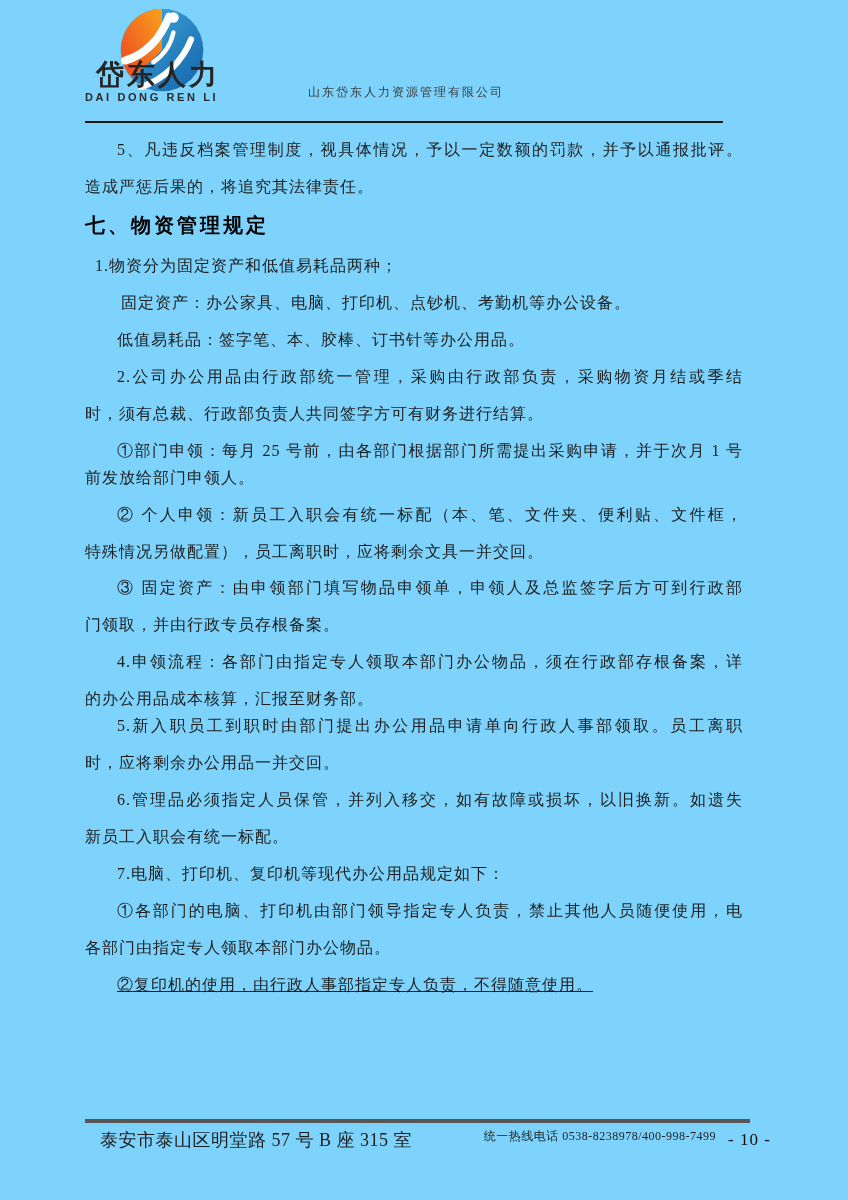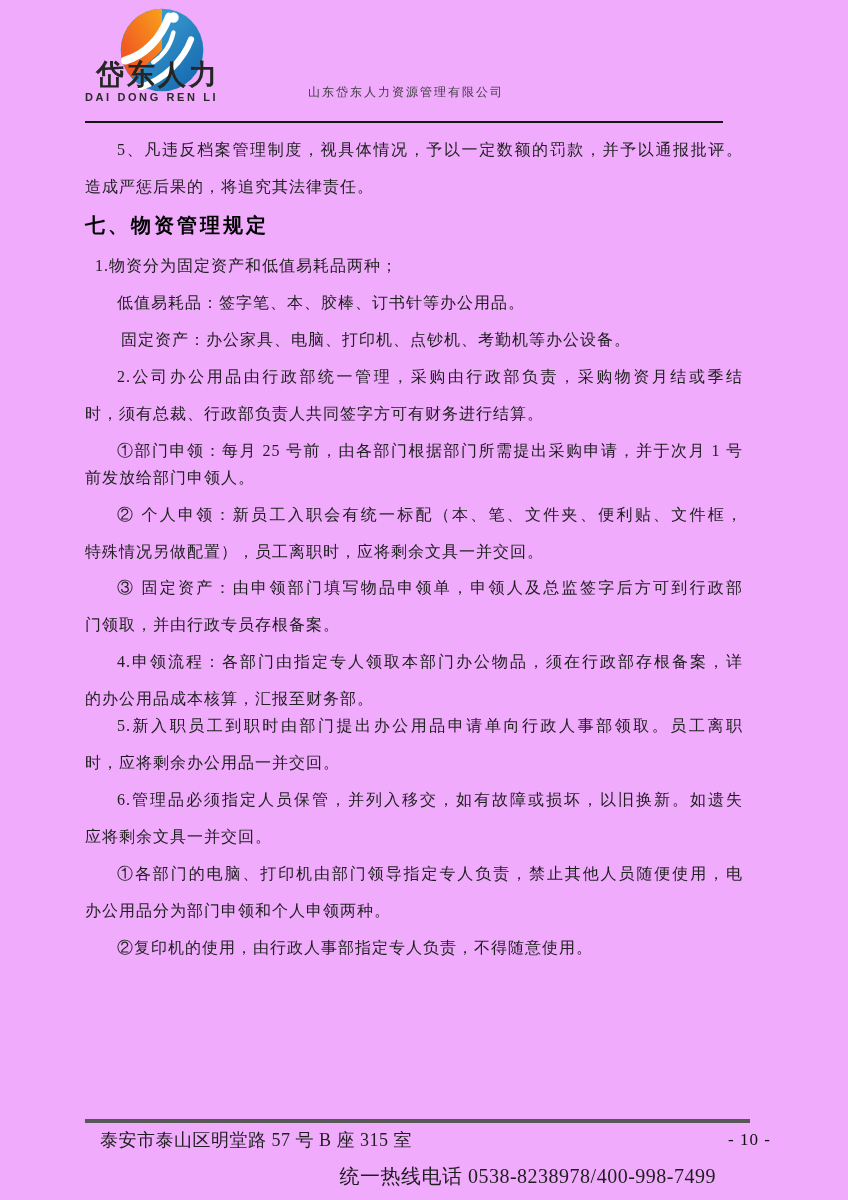--- a/index.html
+++ b/index.html
@@ -3,21 +3,21 @@
 <meta charset="utf-8">
 <style>
   html,body { margin:0; padding:0; }
   body {
     font-family: "Liberation Serif", "DejaVu Serif", serif;
     background:#ffffff;
   }
   .page {
     position:relative;
     width:848px; height:1200px;
-    background:#f0abfc;
+    background:#7dd3fc;
     overflow:hidden;
     margin:0 auto;
   }
 
   
   .logo-mark { position:absolute; left:118px; top:6px; }
   .logo-title {
     position:absolute; left:96px; top:56px;
     font-size:28px; font-weight:bold; color:#252525;
     letter-spacing:3px;
@@ -68,23 +68,22 @@
     position:absolute; left:85px; top:1119px;
     width:665px; height:4px; background:#575757;
   }
   .footer-address {
     position:absolute; left:100px; top:1128px;
     font-size:18px; color:#1e1e1e; letter-spacing:0.5px;
     white-space:nowrap;
   }
   .footer-hotline {
     position:absolute; right:132px; top:1128px;
-    font-size:20px; color:#1e1e1e; letter-spacing:0.5px;
+    font-size:12px; color:#1e1e1e; letter-spacing:0.5px;
     white-space:nowrap;
-    margin-top:35px;
   }
   .page-number {
     position:absolute; left:728px; top:1130px;
     font-size:17px; color:#111; letter-spacing:1px;
     white-space:nowrap;
   }
 </style>
 </head>
 <body>
 
@@ -113,39 +112,40 @@
   <div class="logo-title">岱东人力</div>
   <div class="logo-subtitle">DAI DONG REN LI</div>
   <div class="company-name">山东岱东人力资源管理有限公司</div>
   <div class="header-rule"></div>
 
   <div class="doc-body">
       <div class="line full" style="padding-left: 32px;">5、凡违反档案管理制度，视具体情况，予以一定数额的罚款，并予以通报批评。</div>
       <div class="line">造成严惩后果的，将追究其法律责任。</div>
       <div class="line heading">七、物资管理规定</div>
       <div class="line" style="padding-left: 10px;">1.物资分为固定资产和低值易耗品两种；</div>
+      <div class="line" style="padding-left: 36px;">固定资产：办公家具、电脑、打印机、点钞机、考勤机等办公设备。</div>
       <div class="line" style="padding-left: 32px;">低值易耗品：签字笔、本、胶棒、订书针等办公用品。</div>
-      <div class="line" style="padding-left: 36px;">固定资产：办公家具、电脑、打印机、点钞机、考勤机等办公设备。</div>
       <div class="line full" style="padding-left: 32px;">2.公司办公用品由行政部统一管理，采购由行政部负责，采购物资月结或季结</div>
       <div class="line">时，须有总裁、行政部负责人共同签字方可有财务进行结算。</div>
       <div class="line full" style="padding-left: 32px;">①部门申领：每月 25 号前，由各部门根据部门所需提出采购申请，并于次月 1 号</div>
       <div class="line tight">前发放给部门申领人。</div>
       <div class="line full" style="padding-left: 32px;">② 个人申领：新员工入职会有统一标配（本、笔、文件夹、便利贴、文件框，</div>
       <div class="line">特殊情况另做配置），员工离职时，应将剩余文具一并交回。</div>
       <div class="line full" style="padding-left: 32px; margin-top: 16px;">③ 固定资产：由申领部门填写物品申领单，申领人及总监签字后方可到行政部</div>
       <div class="line">门领取，并由行政专员存根备案。</div>
       <div class="line full" style="padding-left: 32px;">4.申领流程：各部门由指定专人领取本部门办公物品，须在行政部存根备案，详</div>
       <div class="line">的办公用品成本核算，汇报至财务部。</div>
       <div class="line full tight" style="padding-left: 32px;">5.新入职员工到职时由部门提出办公用品申请单向行政人事部领取。员工离职</div>
       <div class="line">时，应将剩余办公用品一并交回。</div>
       <div class="line full" style="padding-left: 32px;">6.管理品必须指定人员保管，并列入移交，如有故障或损坏，以旧换新。如遗失</div>
-      <div class="line">应将剩余文具一并交回。</div>
+      <div class="line">新员工入职会有统一标配。</div>
+      <div class="line" style="padding-left: 32px;">7.电脑、打印机、复印机等现代办公用品规定如下：</div>
       <div class="line full" style="padding-left: 32px;">①各部门的电脑、打印机由部门领导指定专人负责，禁止其他人员随便使用，电</div>
-      <div class="line">办公用品分为部门申领和个人申领两种。</div>
-      <div class="line" style="padding-left: 32px;">②复印机的使用，由行政人事部指定专人负责，不得随意使用。</div>
+      <div class="line">各部门由指定专人领取本部门办公物品。</div>
+      <div class="line" style="padding-left: 32px; text-decoration: underline;">②复印机的使用，由行政人事部指定专人负责，不得随意使用。</div>
     </div>
 
   <div class="footer-rule"></div>
   <div class="footer-address">泰安市泰山区明堂路 57 号 B 座 315 室</div>
   <div class="footer-hotline">统一热线电话 0538-8238978/400-998-7499</div>
   <div class="page-number">- 10 -</div>
 
 </div>
 
 </body></html>

